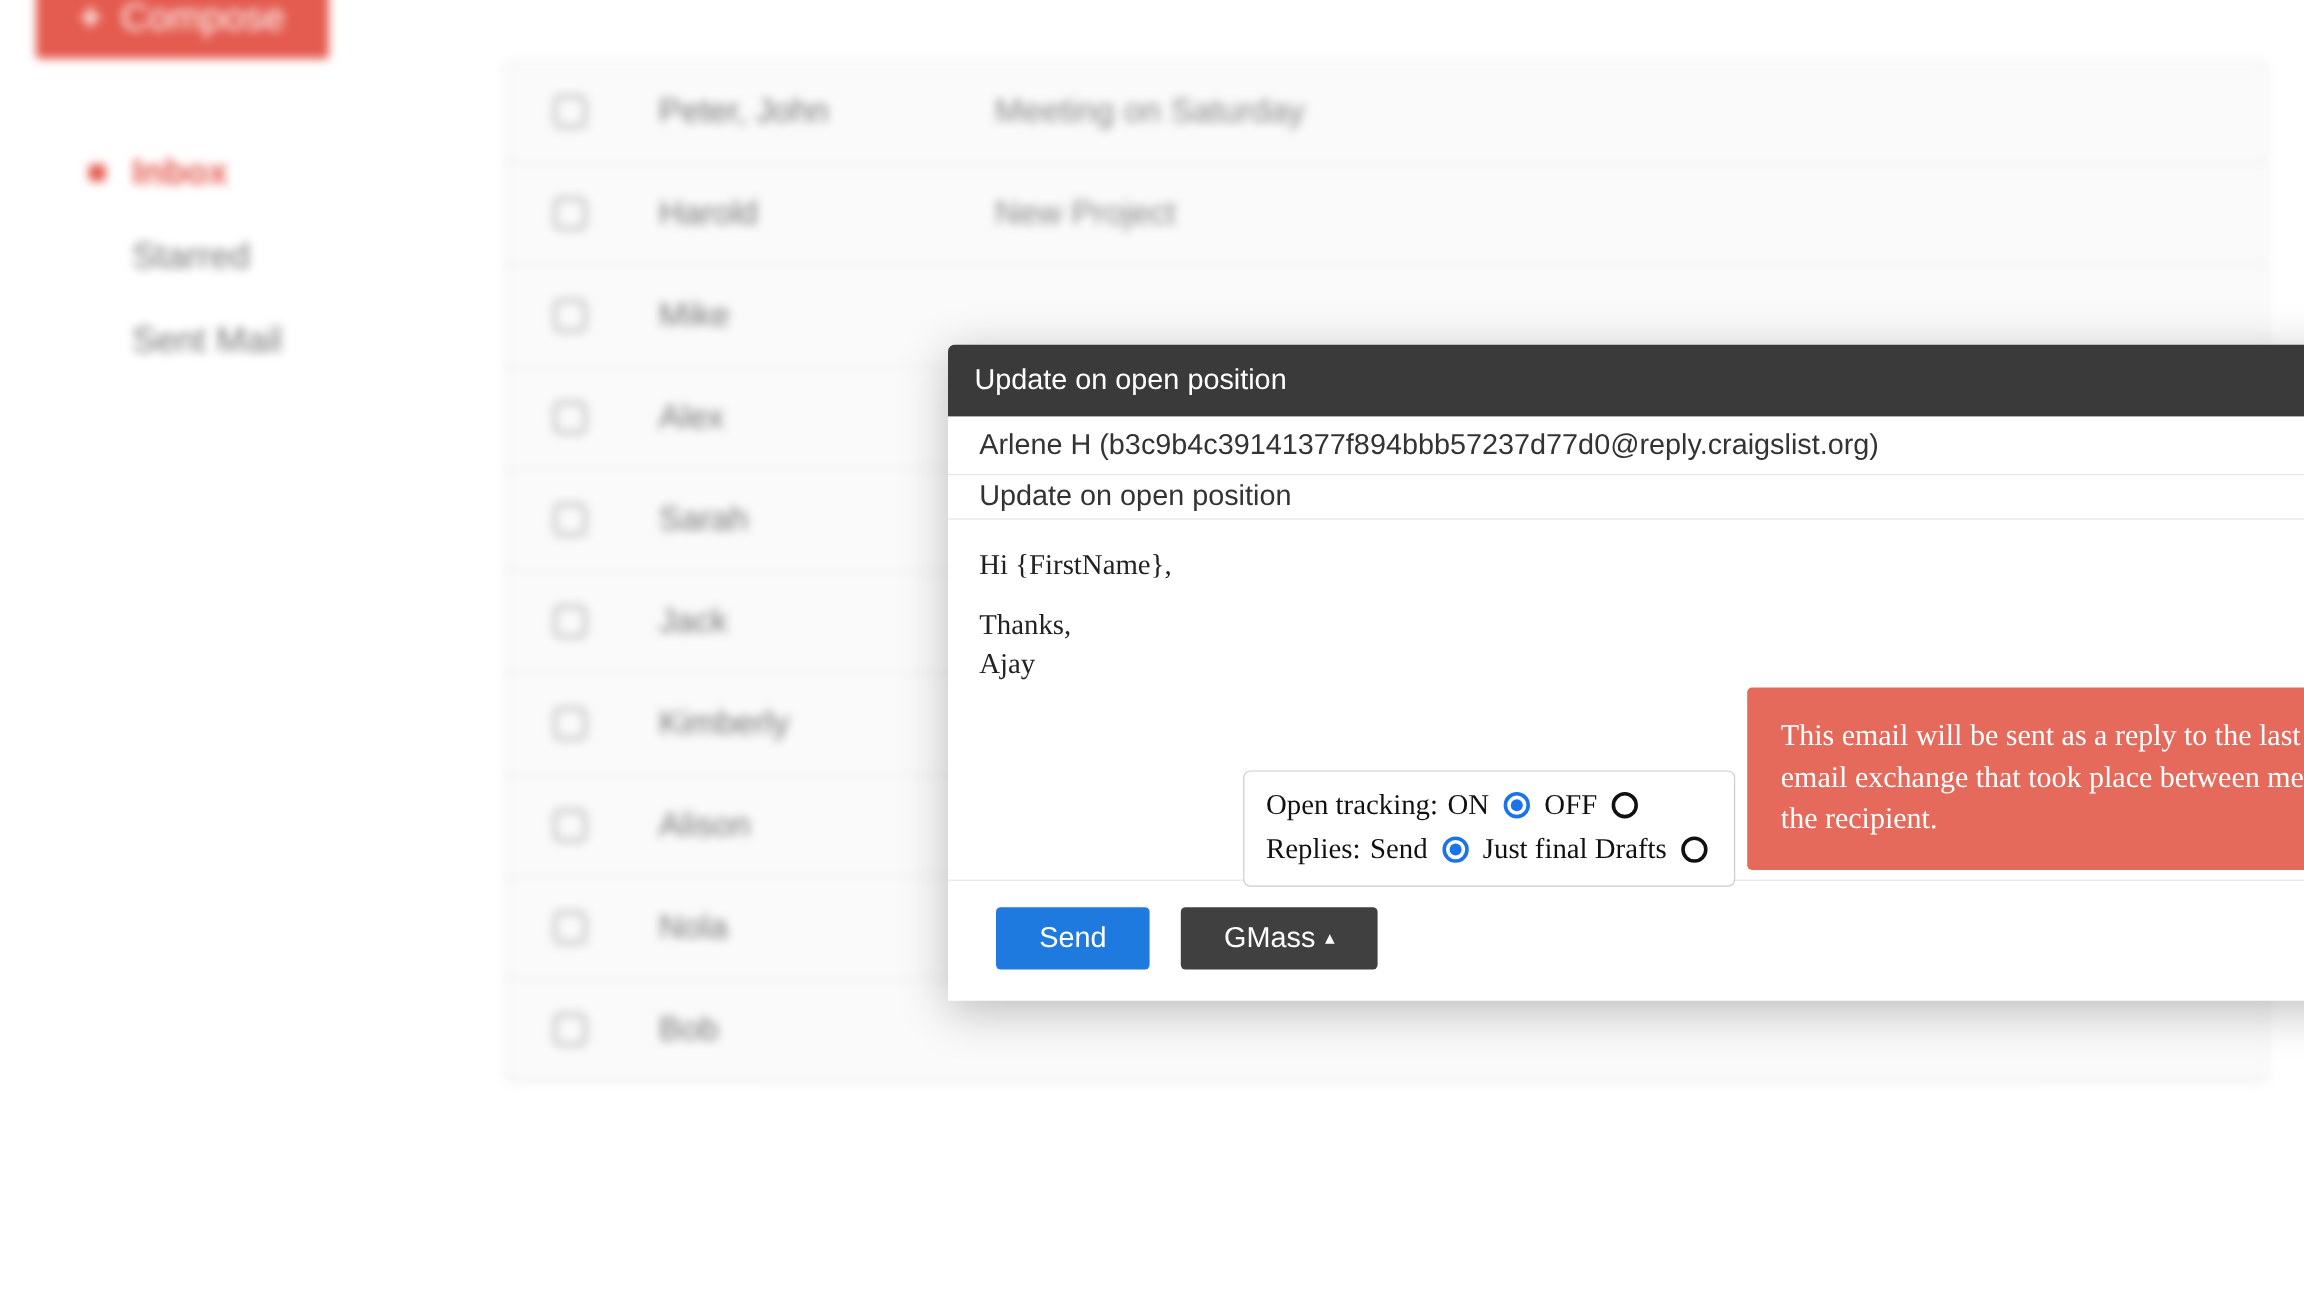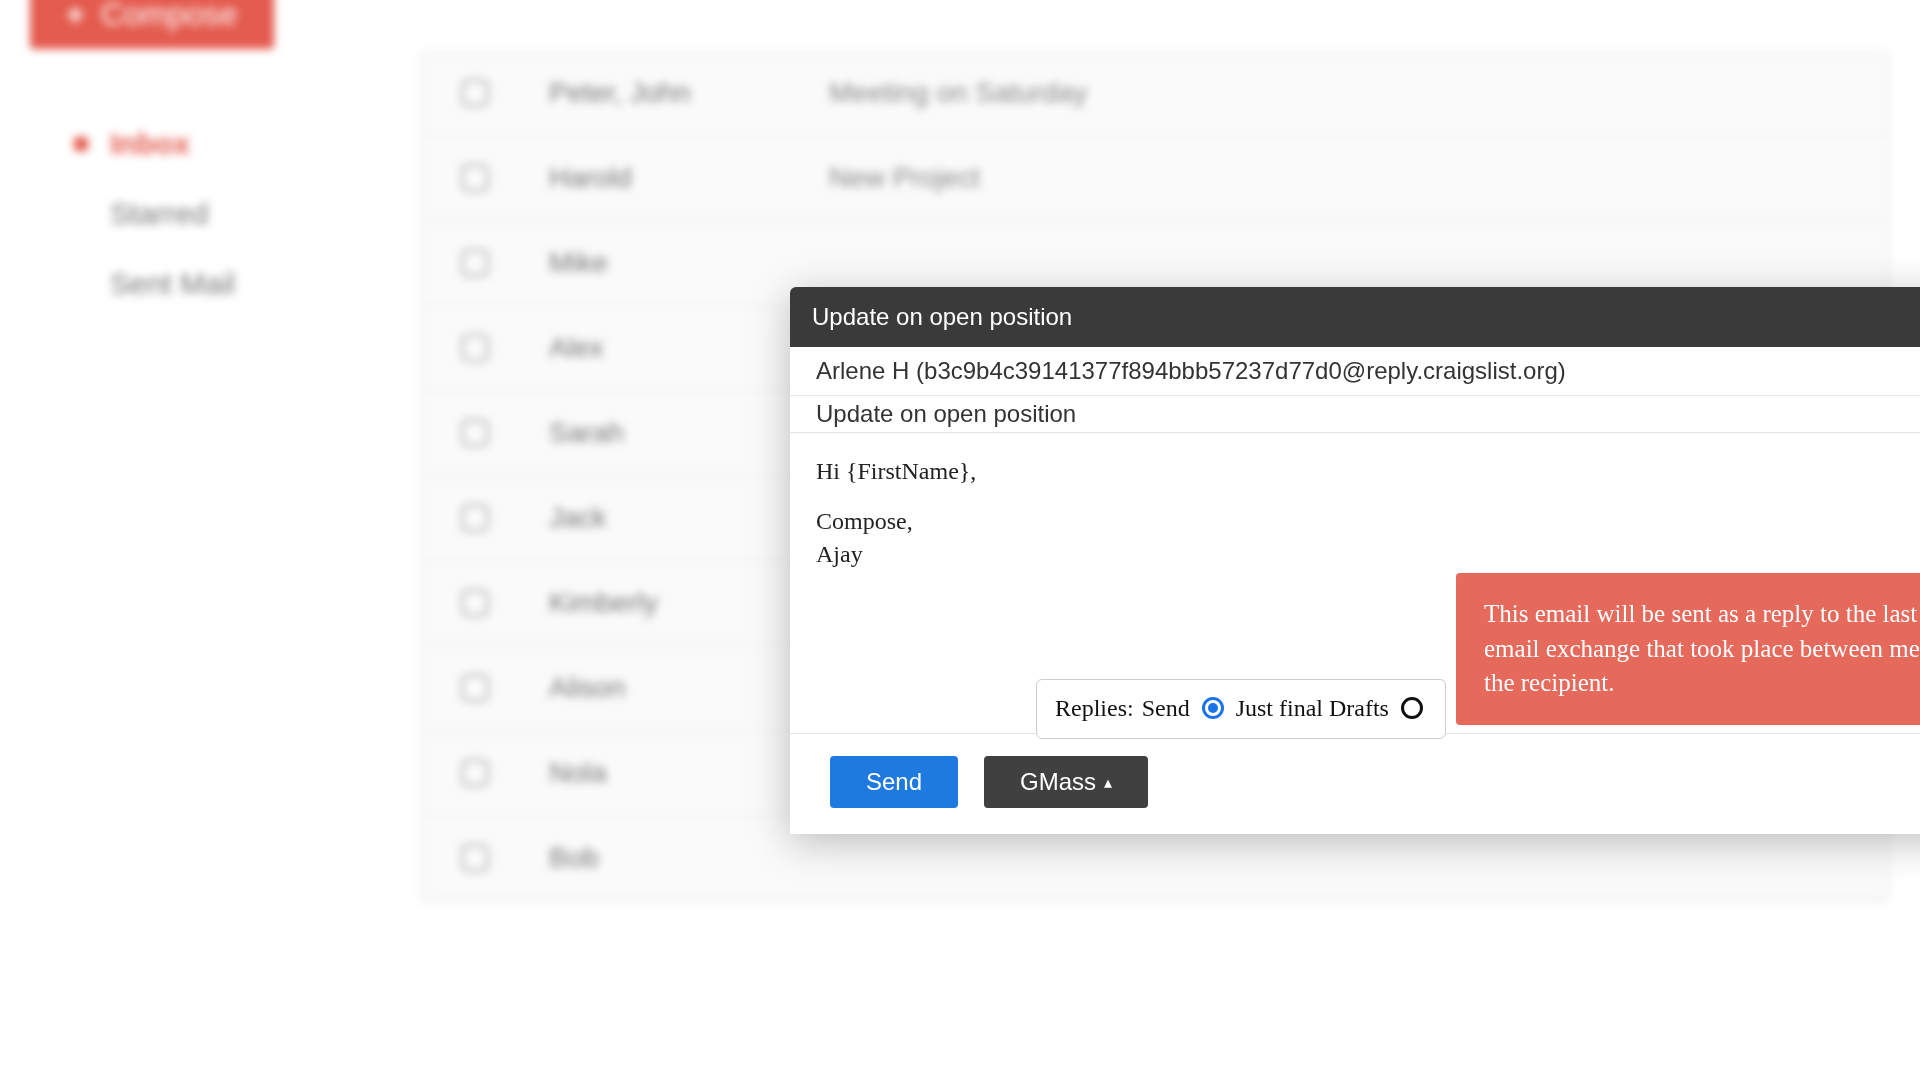--- a/index.html
+++ b/index.html
@@ -209,29 +209,36 @@
       <span class="recipient-text">Arlene H (b3c9b4c39141377f894bbb57237d77d0@reply.craigslist.org)</span>
       <span class="more-chip">19 more</span>
     </div>
     <div class="dialog-row">
       <span>Update on open position</span>
     </div>
 
     <div class="body-area">
       <p>Hi {FirstName},</p>
       <div>
-        <span>Compose,</span><br>
+        <span>Thanks,</span><br>
         <span>Ajay</span>
       </div>
 
       <div class="callout">
         <span>This email will be sent as a reply to the last email exchange that took place between me and the recipient.</span>
       </div>
 
       <div class="options-panel">
+        <div class="opt-row">
+          <span>Open tracking:</span>
+          <span>ON</span>
+          <span class="radio sel"></span>
+          <span>OFF</span>
+          <span class="radio"></span>
+        </div>
         <div class="opt-row">
           <span>Replies:</span>
           <span>Send</span>
           <span class="radio sel"></span>
           <span>Just final Drafts</span>
           <span class="radio"></span>
         </div>
       </div>
     </div>
   </div>

